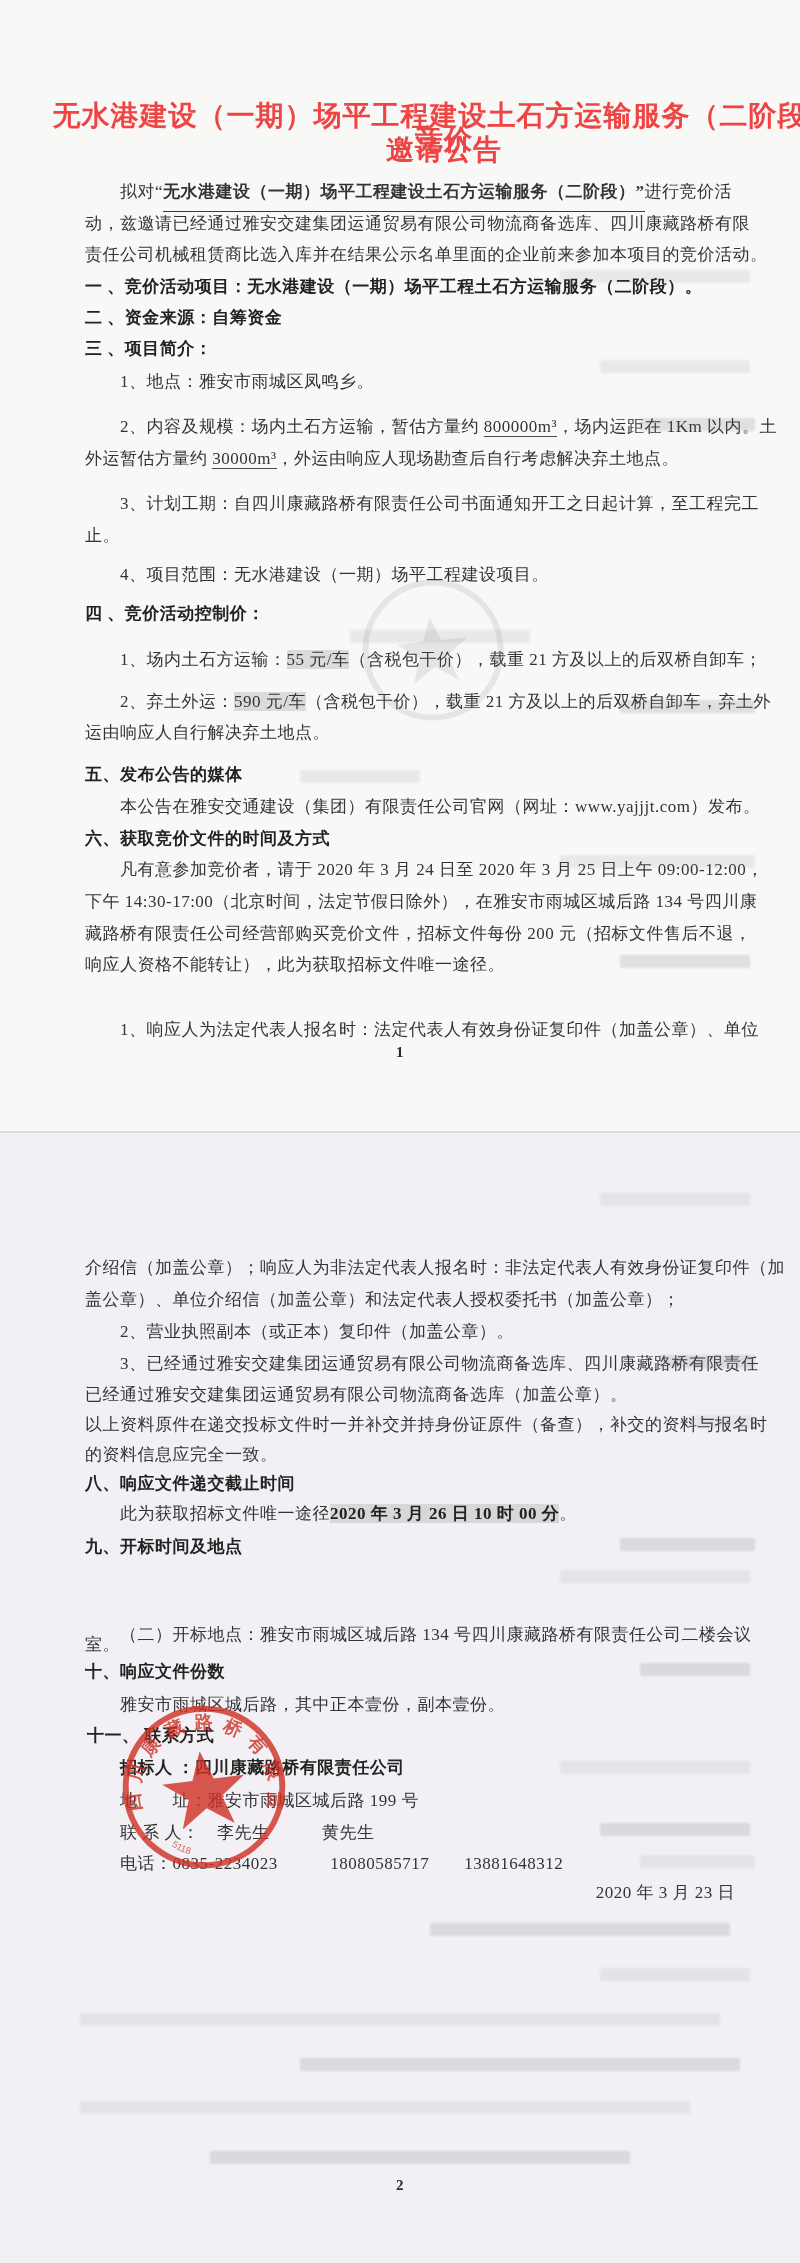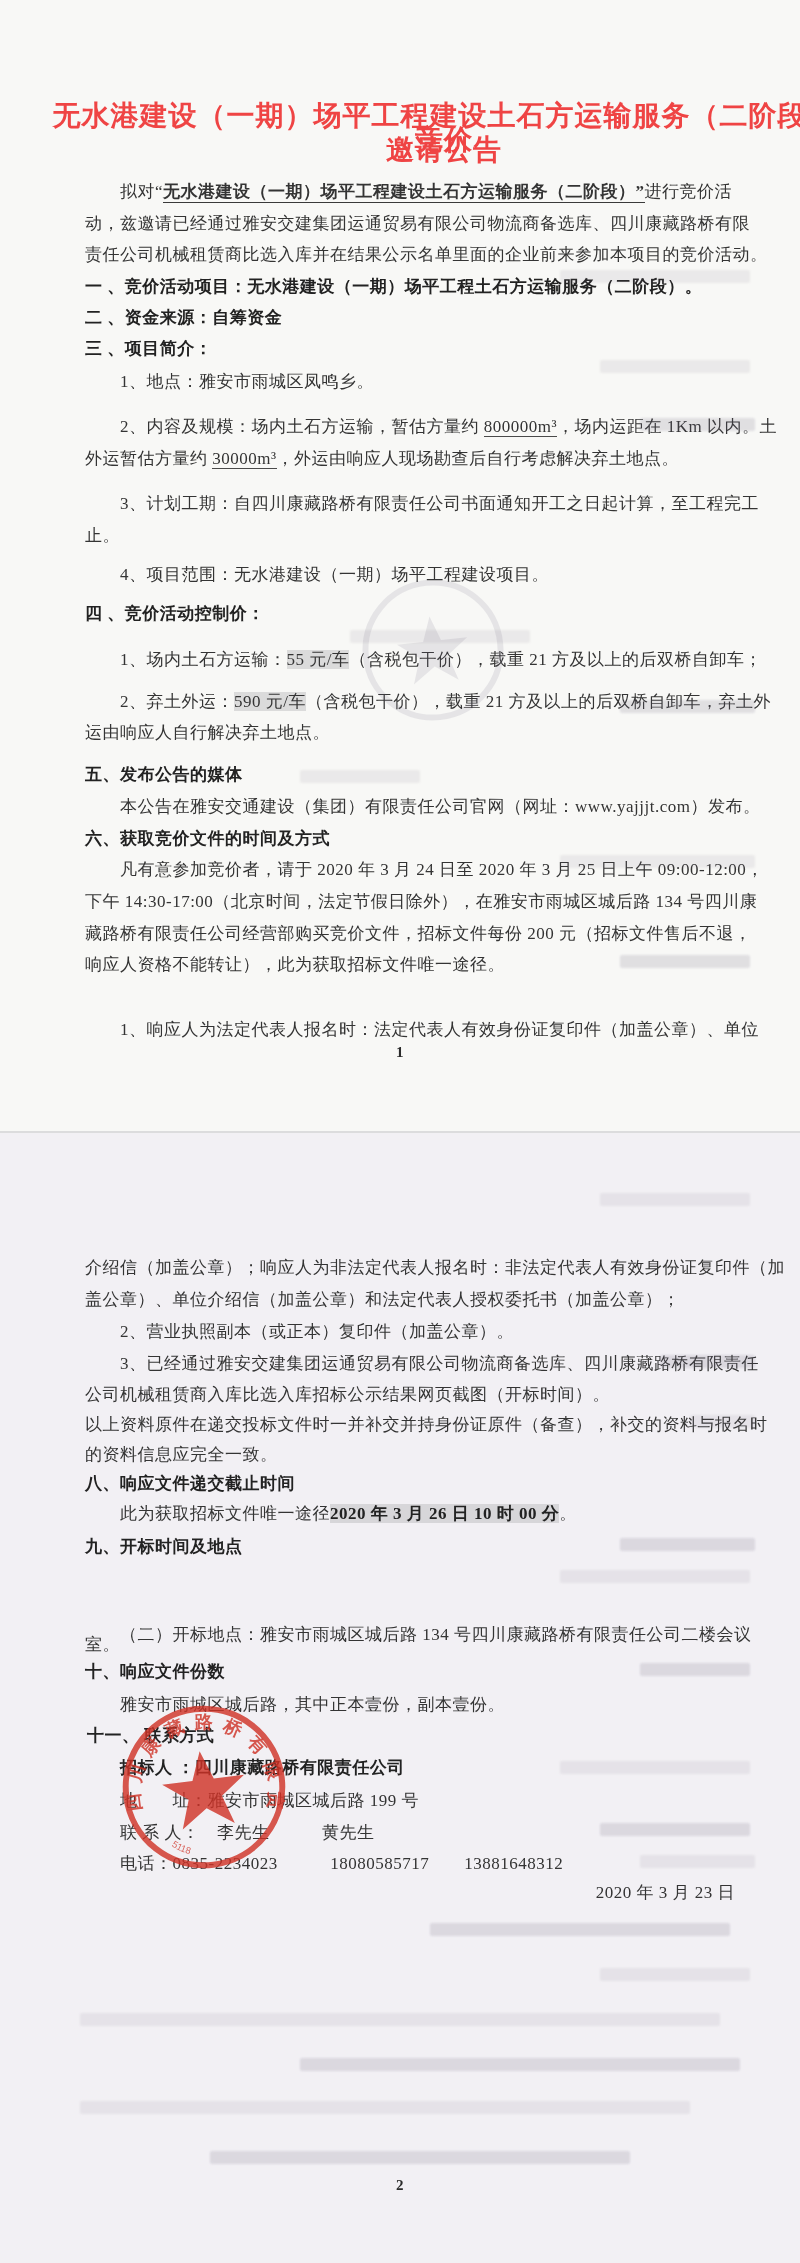--- a/index.html
+++ b/index.html
@@ -7,21 +7,21 @@
        font-family:"Liberation Serif","DejaVu Serif",serif;color:#333;}
   .page{position:absolute;left:0;width:800px;overflow:hidden;}
   .page1{top:0;height:1133px;background:#f8f8f6;
          box-shadow:inset 0 -2px 0 #dcdcdd;}
   .page2{top:1133px;height:1130px;background:#f2f0f4;}
   .line{position:absolute;font-size:17px;line-height:24px;white-space:nowrap;
         color:#343434;letter-spacing:.5px;}
   .b{font-weight:bold;color:#222;}
   .center{left:0;width:800px;text-align:center;white-space:normal;}
   .title{font-size:28px;font-weight:bold;color:#ef4444;letter-spacing:1px;margin-left:44px;}
-  .ub{font-weight:bold;border-bottom:1.5px solid #3a3a3a;padding-bottom:1px;}
+  .ub{font-weight:bold;border-bottom:1.5px solid #3a3a3a;padding-bottom:10px;}
   .ul{border-bottom:1px solid #4a4a4a;}
   .hl{background:rgba(160,160,162,.32);}
   .pnum{font-size:15px;font-weight:bold;color:#2b2b2b;}
   .ghost{position:absolute;height:13px;border-radius:2px;
          background:rgba(115,105,130,.10);filter:blur(1.2px);}
   .ghost.d{background:rgba(100,92,118,.16);}
   .seal{position:absolute;}
   .seal svg{display:block;}
   .ghost-seal{opacity:.13;transform:scaleX(-1) rotate(6deg);}
   .red-seal{opacity:.88;transform:rotate(-7deg);}
@@ -90,21 +90,21 @@
     </div>
   </div>
 
   <div class="page page2">
 
     <div class="line" style="left:85px;top:123px">介绍信（加盖公章）；响应人为非法定代表人报名时：非法定代表人有效身份证复印件（加</div>
     <div class="line" style="left:85px;top:155px">盖公章）、单位介绍信（加盖公章）和法定代表人授权委托书（加盖公章）；</div>
 
     <div class="line" style="left:120px;top:187px">2、营业执照副本（或正本）复印件（加盖公章）。</div>
     <div class="line" style="left:120px;top:219px">3、已经通过雅安交建集团运通贸易有限公司物流商备选库、四川康藏路桥有限责任</div>
-    <div class="line" style="left:85px;top:250px">公司机械租赁商入库比选入库招标公示结果网页截图（开标时间）。</div>
+    <div class="line" style="left:85px;top:250px">已经通过雅安交建集团运通贸易有限公司物流商备选库（加盖公章）。</div>
 
     <div class="line" style="left:85px;top:280px">以上资料原件在递交投标文件时一并补交并持身份证原件（备查），补交的资料与报名时</div>
     <div class="line" style="left:85px;top:310px">的资料信息应完全一致。</div>
 
     <div class="line b" style="left:85px;top:339px">八、响应文件递交截止时间</div>
     <div class="line" style="left:120px;top:369px"><span>此为获取招标文件唯一途径</span><span class="hl b">2020 年 3 月 26 日 10 时 00 分</span><span>。</span></div>
 
     <div class="line b" style="left:85px;top:402px">九、开标时间及地点</div>
     <div class="line" style="left:120px;top:490px">（二）开标地点：雅安市雨城区城后路 134 号四川康藏路桥有限责任公司二楼会议</div>
     <div class="line" style="left:85px;top:500px">室。</div>

